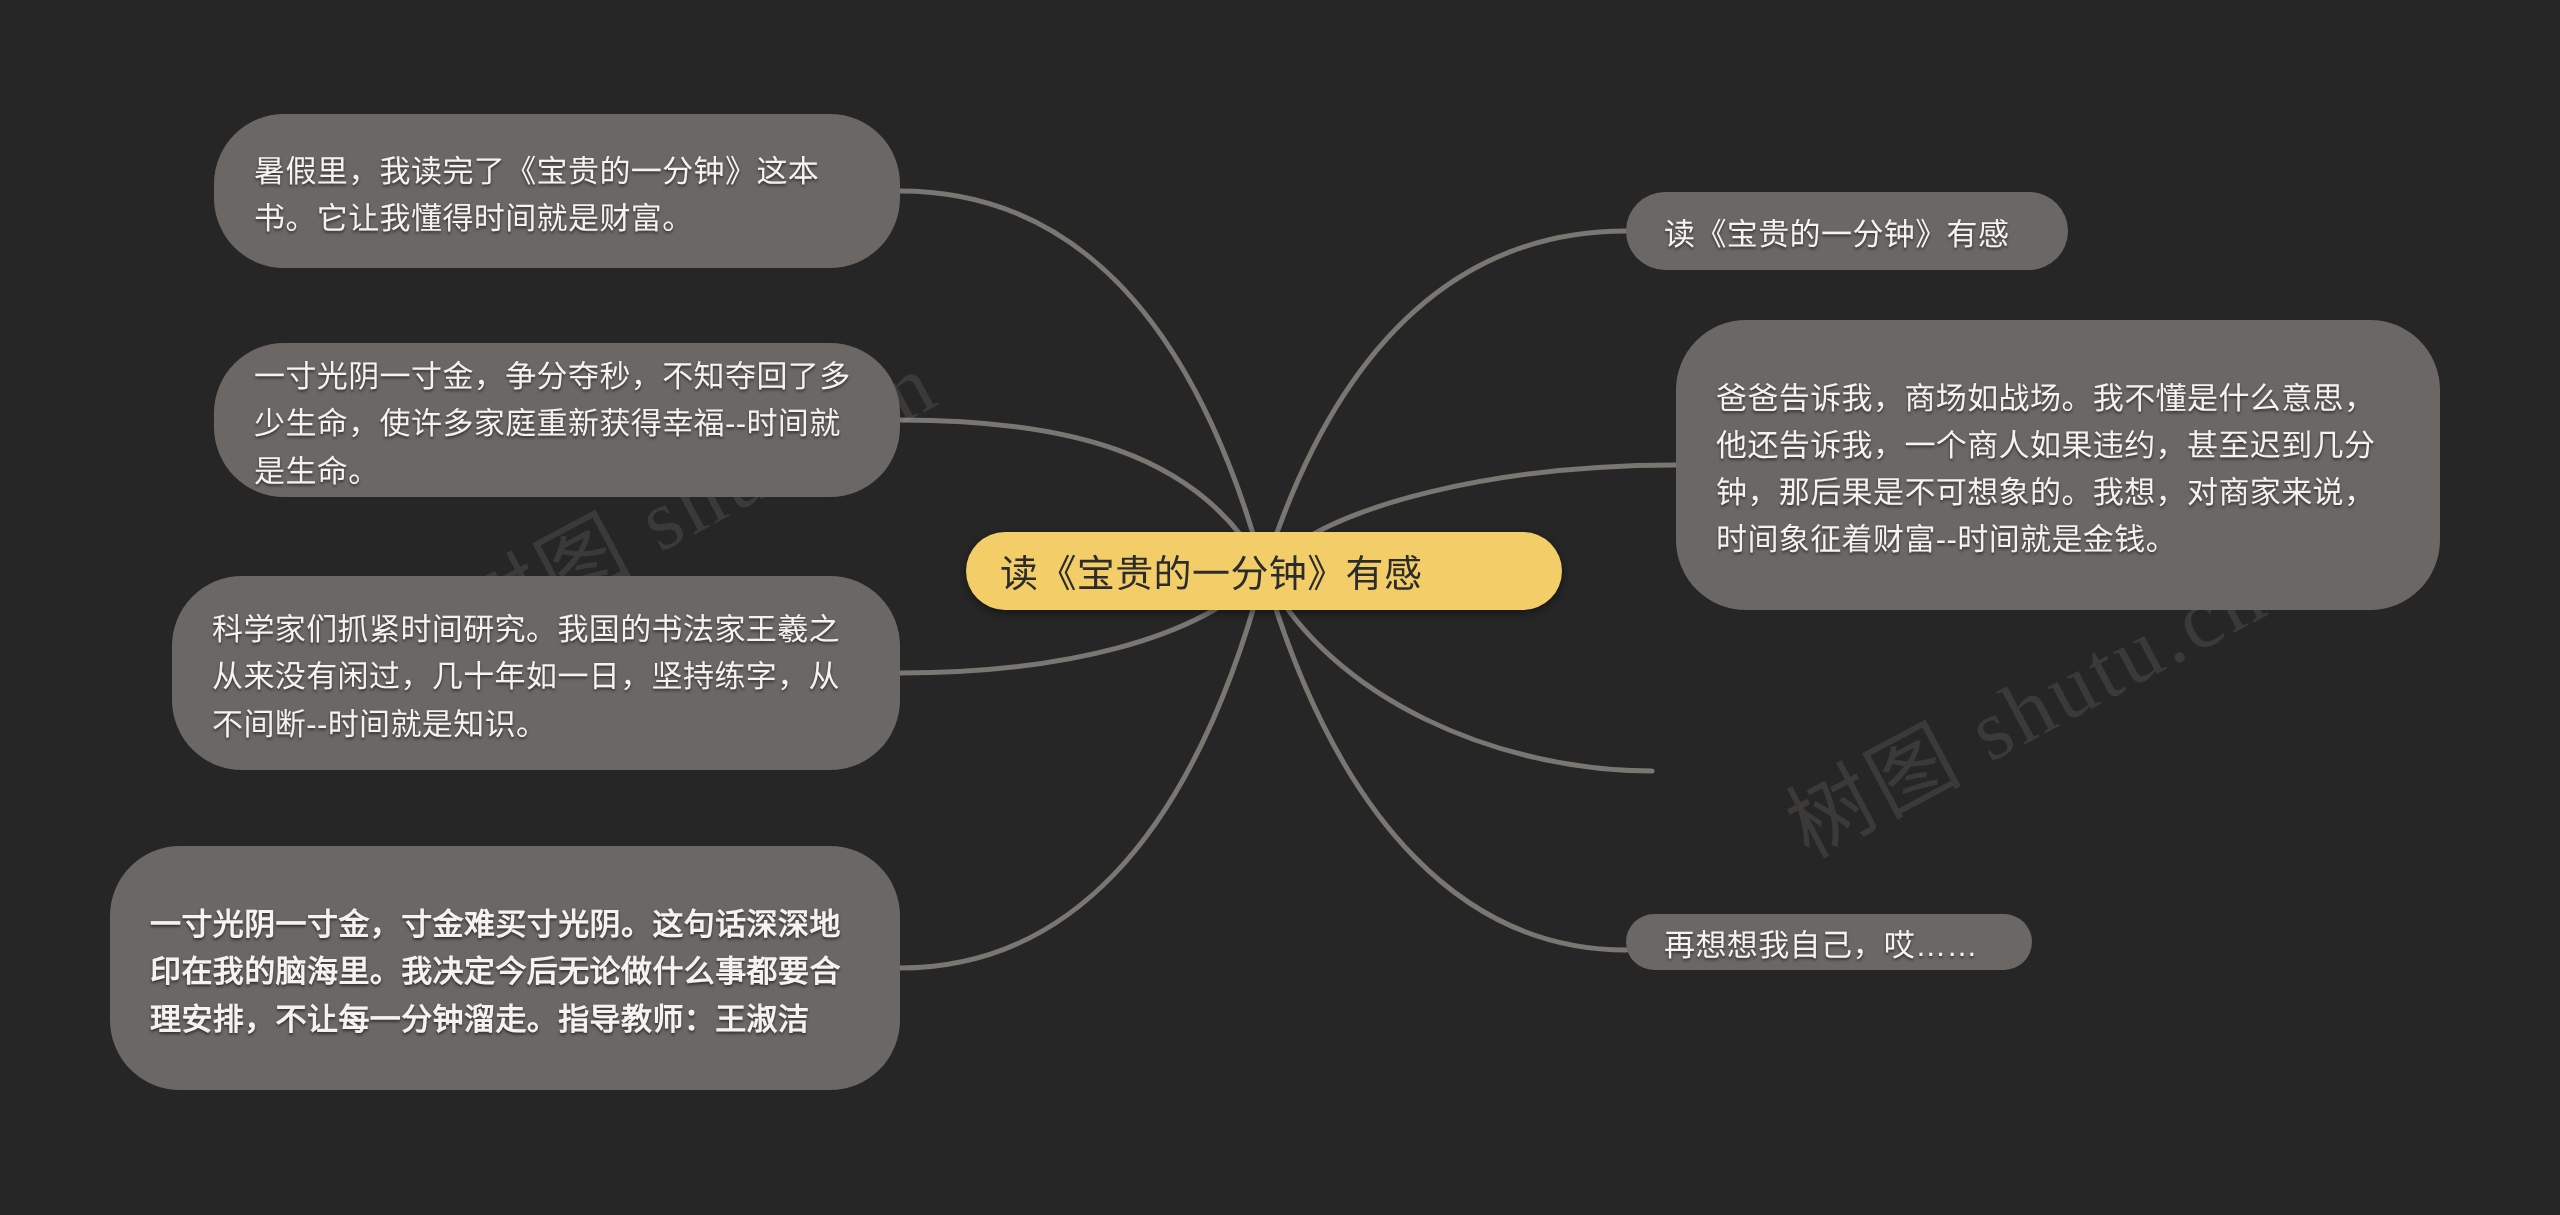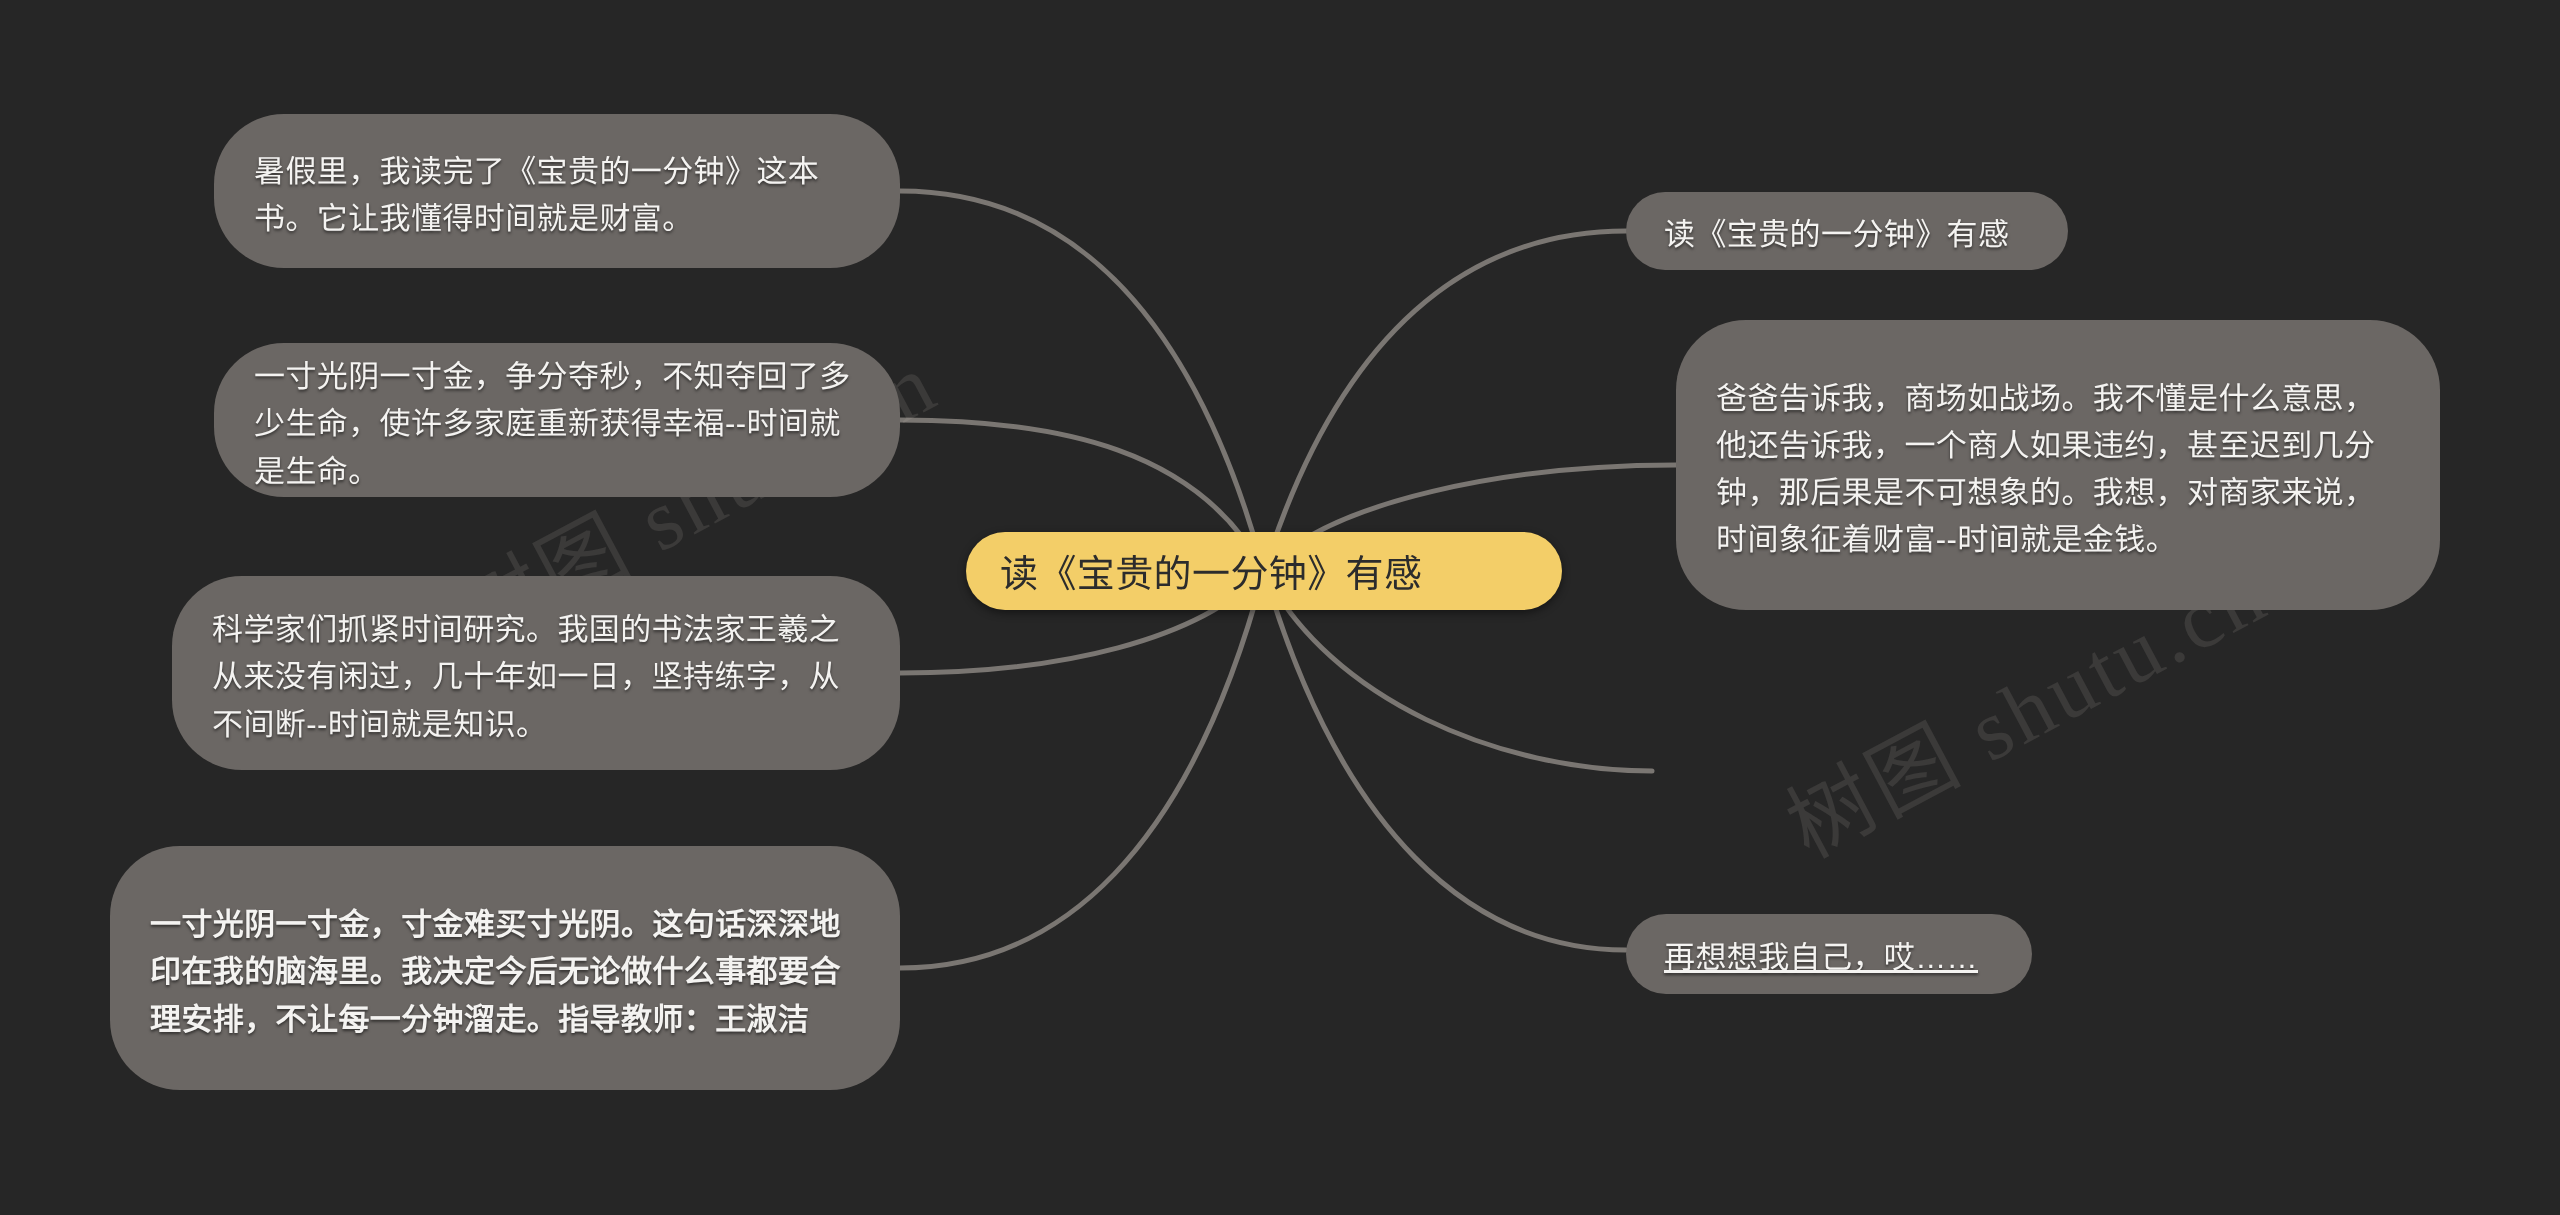--- a/index.html
+++ b/index.html
@@ -68,21 +68,21 @@
   #n-l3{left:172px; top:576px;  width:728px; height:194px;}
   #n-l4{left:110px; top:846px;  width:790px; height:244px;font-weight:bold;}
 
   
   #n-c{left:966px; top:532px; width:596px; height:78px;}
 
   
   #n-r1{left:1626px; top:192px; width:442px; height:78px;}
   #n-r2{left:1676px; top:320px; width:764px; height:290px;}
   #n-r3{left:1652px; top:700px; width:696px; height:142px;}
-  #n-r4{left:1626px; top:914px; width:406px; height:80px;text-decoration:underline;}
+  #n-r4{left:1626px; top:914px; width:406px; height:56px;}
 </style>
 </head>
 <body>
 
 <div id="canvas">
 
   <svg id="edges" viewBox="0 0 2560 1215">
     <g fill="none" stroke="#7a7672" stroke-width="5" stroke-linecap="round">
       <path d="M900,191 C1060,191 1190,300 1264,571"></path>
       <path d="M900,420 C1060,420 1200,450 1264,571"></path>

